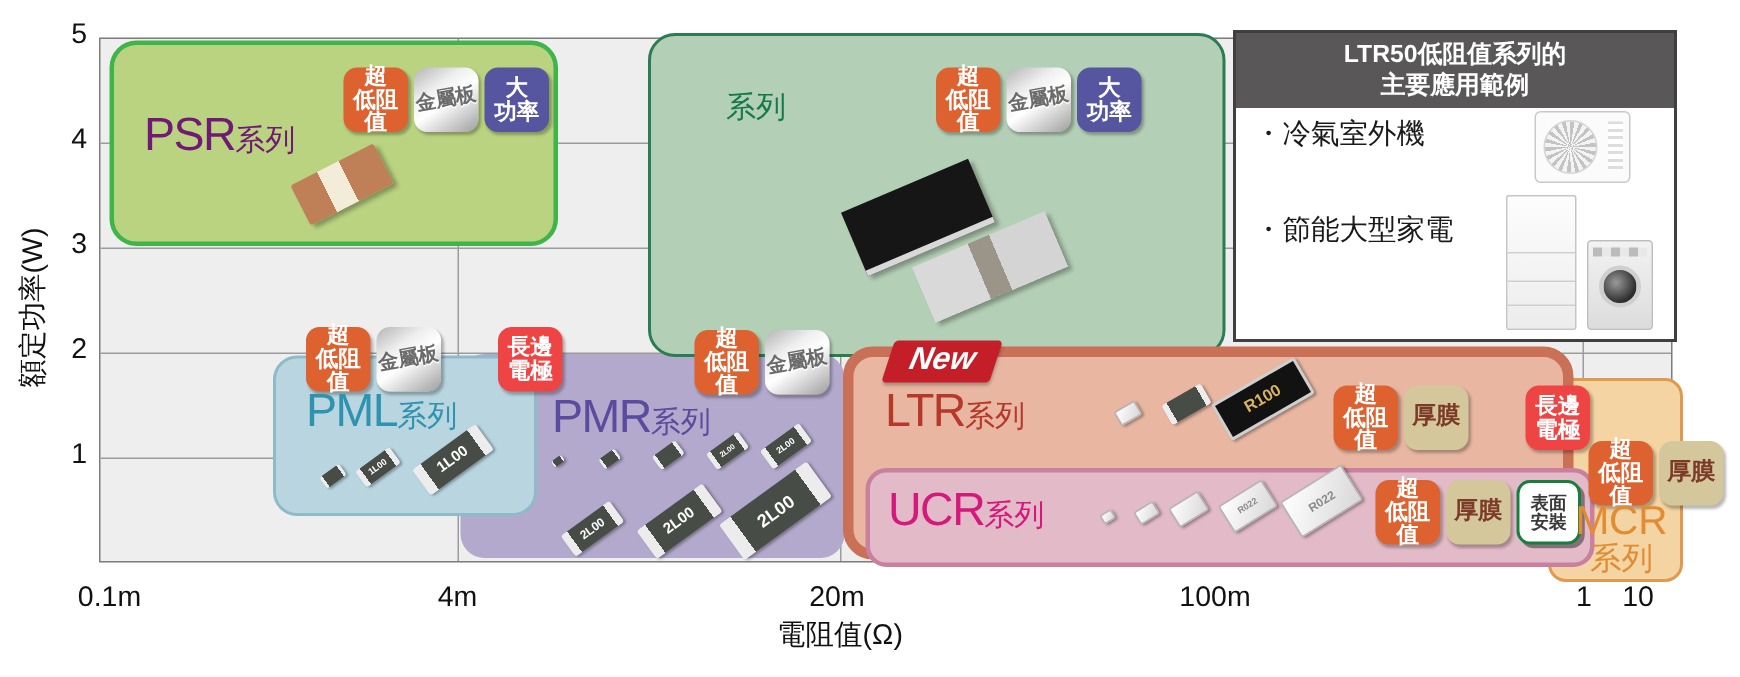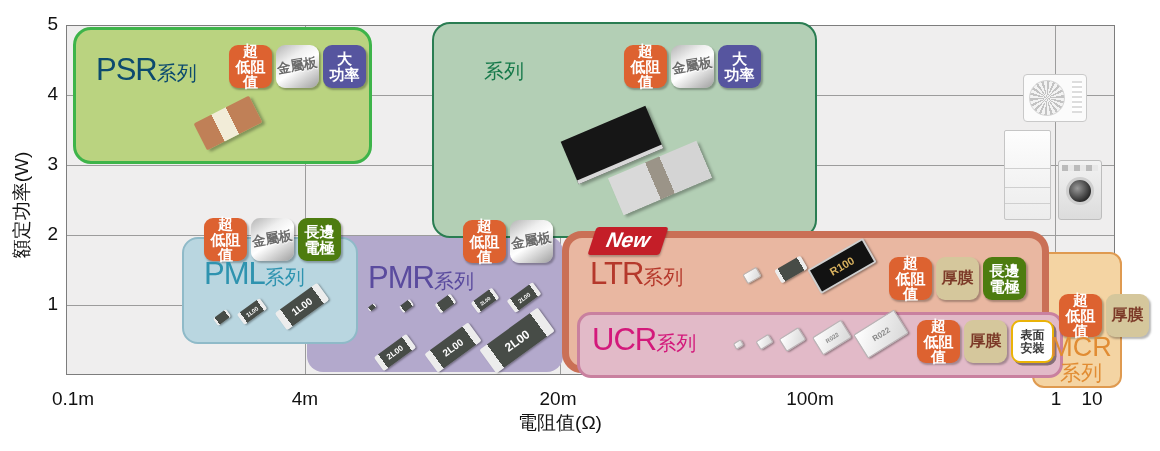--- a/index.html
+++ b/index.html
@@ -27,21 +27,21 @@
   #r-pmr{left:307px;top:236px;width:256px;height:136px;background:#b3a9cc;border-radius:16px;}
   #r-pml{left:182px;top:237px;width:176px;height:107px;background:#b9d6e0;border:2px solid #8fbac8;border-radius:16px;}
   #r-mcr{left:1032px;top:252px;width:90px;height:136px;background:#f4d4a3;border:2px solid #df9a50;border-radius:12px;}
   #r-ltr{left:562px;top:231px;width:487px;height:142px;background:#e9b7a1;border:7px solid #ca7056;border-radius:20px;}
   #r-ucr{left:577px;top:312px;width:486px;height:66px;background:#e2bac8;border:3px solid #c9809f;border-radius:14px;}
 
   
   .series-title{position:absolute;display:flex;align-items:baseline;white-space:nowrap;}
   .st-big{font-size:31px;letter-spacing:-1px;}
   .st-suf{font-size:20px;}
-  #t-psr{left:96px;top:52px;color:#0c4a6e;}
+  #t-psr{left:96px;top:72px;color:#701a75;}
   #t-gmr{left:484px;top:58px;color:#16794a;}
   #t-pml{left:204px;top:256px;color:#2e93af;}
   #t-pmr{left:368px;top:260px;color:#5a4b9e;}
   #t-ltr{left:590px;top:256px;color:#b5382b;}
   #t-ucr{left:592px;top:322px;color:#d3197b;}
   #t-mcr{position:absolute;left:1040px;top:334px;width:82px;text-align:center;color:#e18c33;line-height:1.02;}
   #t-mcr .mcr-big{font-size:27px;display:block;}
   #t-mcr .mcr-suf{font-size:21px;display:block;}
 
   
@@ -49,24 +49,24 @@
   .badge{width:43px;height:43px;border-radius:9px;display:flex;flex-direction:column;align-items:center;
          justify-content:center;font-weight:bold;line-height:1.05;box-shadow:1.5px 2px 2px rgba(0,0,0,.28);
          box-sizing:border-box;text-align:center;}
   .bl1{font-size:15px;}
   .bl2{font-size:15px;}
   .bl-single{font-size:13px;}
   .b-orange{background:#dd6230;color:#fff;}
   .b-metal{background:linear-gradient(145deg,#b4b4b4 0%,#efefef 32%,#ffffff 52%,#9e9e9e 100%);color:#6b6b6b;text-shadow:0 1px 0 #fff;}
   .b-metal .bl-single{transform:rotate(-10deg);font-size:13.5px;}
   .b-indigo{background:#56559f;color:#fff;}
-  .b-green{background:#4d7c0f;color:#fff;}
+  .b-green{background:#ef4444;color:#fff;margin-left:34px;}
   .b-tan{background:#d5c79c;color:#7c3a28;}
   .b-tan .bl-single{font-size:16px;}
-  .b-smd{background:#fff;border:2px solid #eab308;color:#3a3a3a;box-shadow:2.5px 2.5px 0 rgba(0,0,0,.4);}
+  .b-smd{background:#fff;border:2px solid #15803d;color:#3a3a3a;box-shadow:2.5px 2.5px 0 rgba(0,0,0,.4);}
   .b-smd .bl2{font-size:12px;}
 
   
   #newbanner{position:absolute;left:592px;top:227px;width:72px;height:28px;background:#c41e28;
              transform:skewX(-18deg);border-radius:3px;box-shadow:1px 2px 2px rgba(0,0,0,.25);}
   #newbanner span{display:block;transform:skewX(6deg);color:#fff;font-style:italic;font-weight:bold;
                   font-size:21px;text-align:center;line-height:26px;}
 
   
   .chip{position:absolute;border-radius:2px;box-shadow:1px 1.5px 2px rgba(0,0,0,.35);}
@@ -306,20 +306,28 @@
     </div>
     <div class="badge b-tan">
       <span class="bl-single">厚膜</span>
     </div>
   </div>
   <div id="t-mcr">
     <span class="mcr-big">MCR</span>
     <span class="mcr-suf">系列</span>
   </div>
 
+  <div id="infobox">
+    <div class="hdr">
+      <div>LTR50低阻值系列的</div>
+      <div>主要應用範例</div>
+    </div>
+    <div class="ib-item" style="top:54px">・冷氣室外機</div>
+    <div class="ib-item" style="top:118px">・節能大型家電</div>
+  </div>
   <div id="ac">
     <div class="fan"></div>
     <div class="vent"></div>
   </div>
   <div id="fridge">
     <div class="ln" style="top:42%"></div>
     <div class="ln" style="top:64%"></div>
     <div class="ln" style="top:82%"></div>
   </div>
   <div id="washer">

